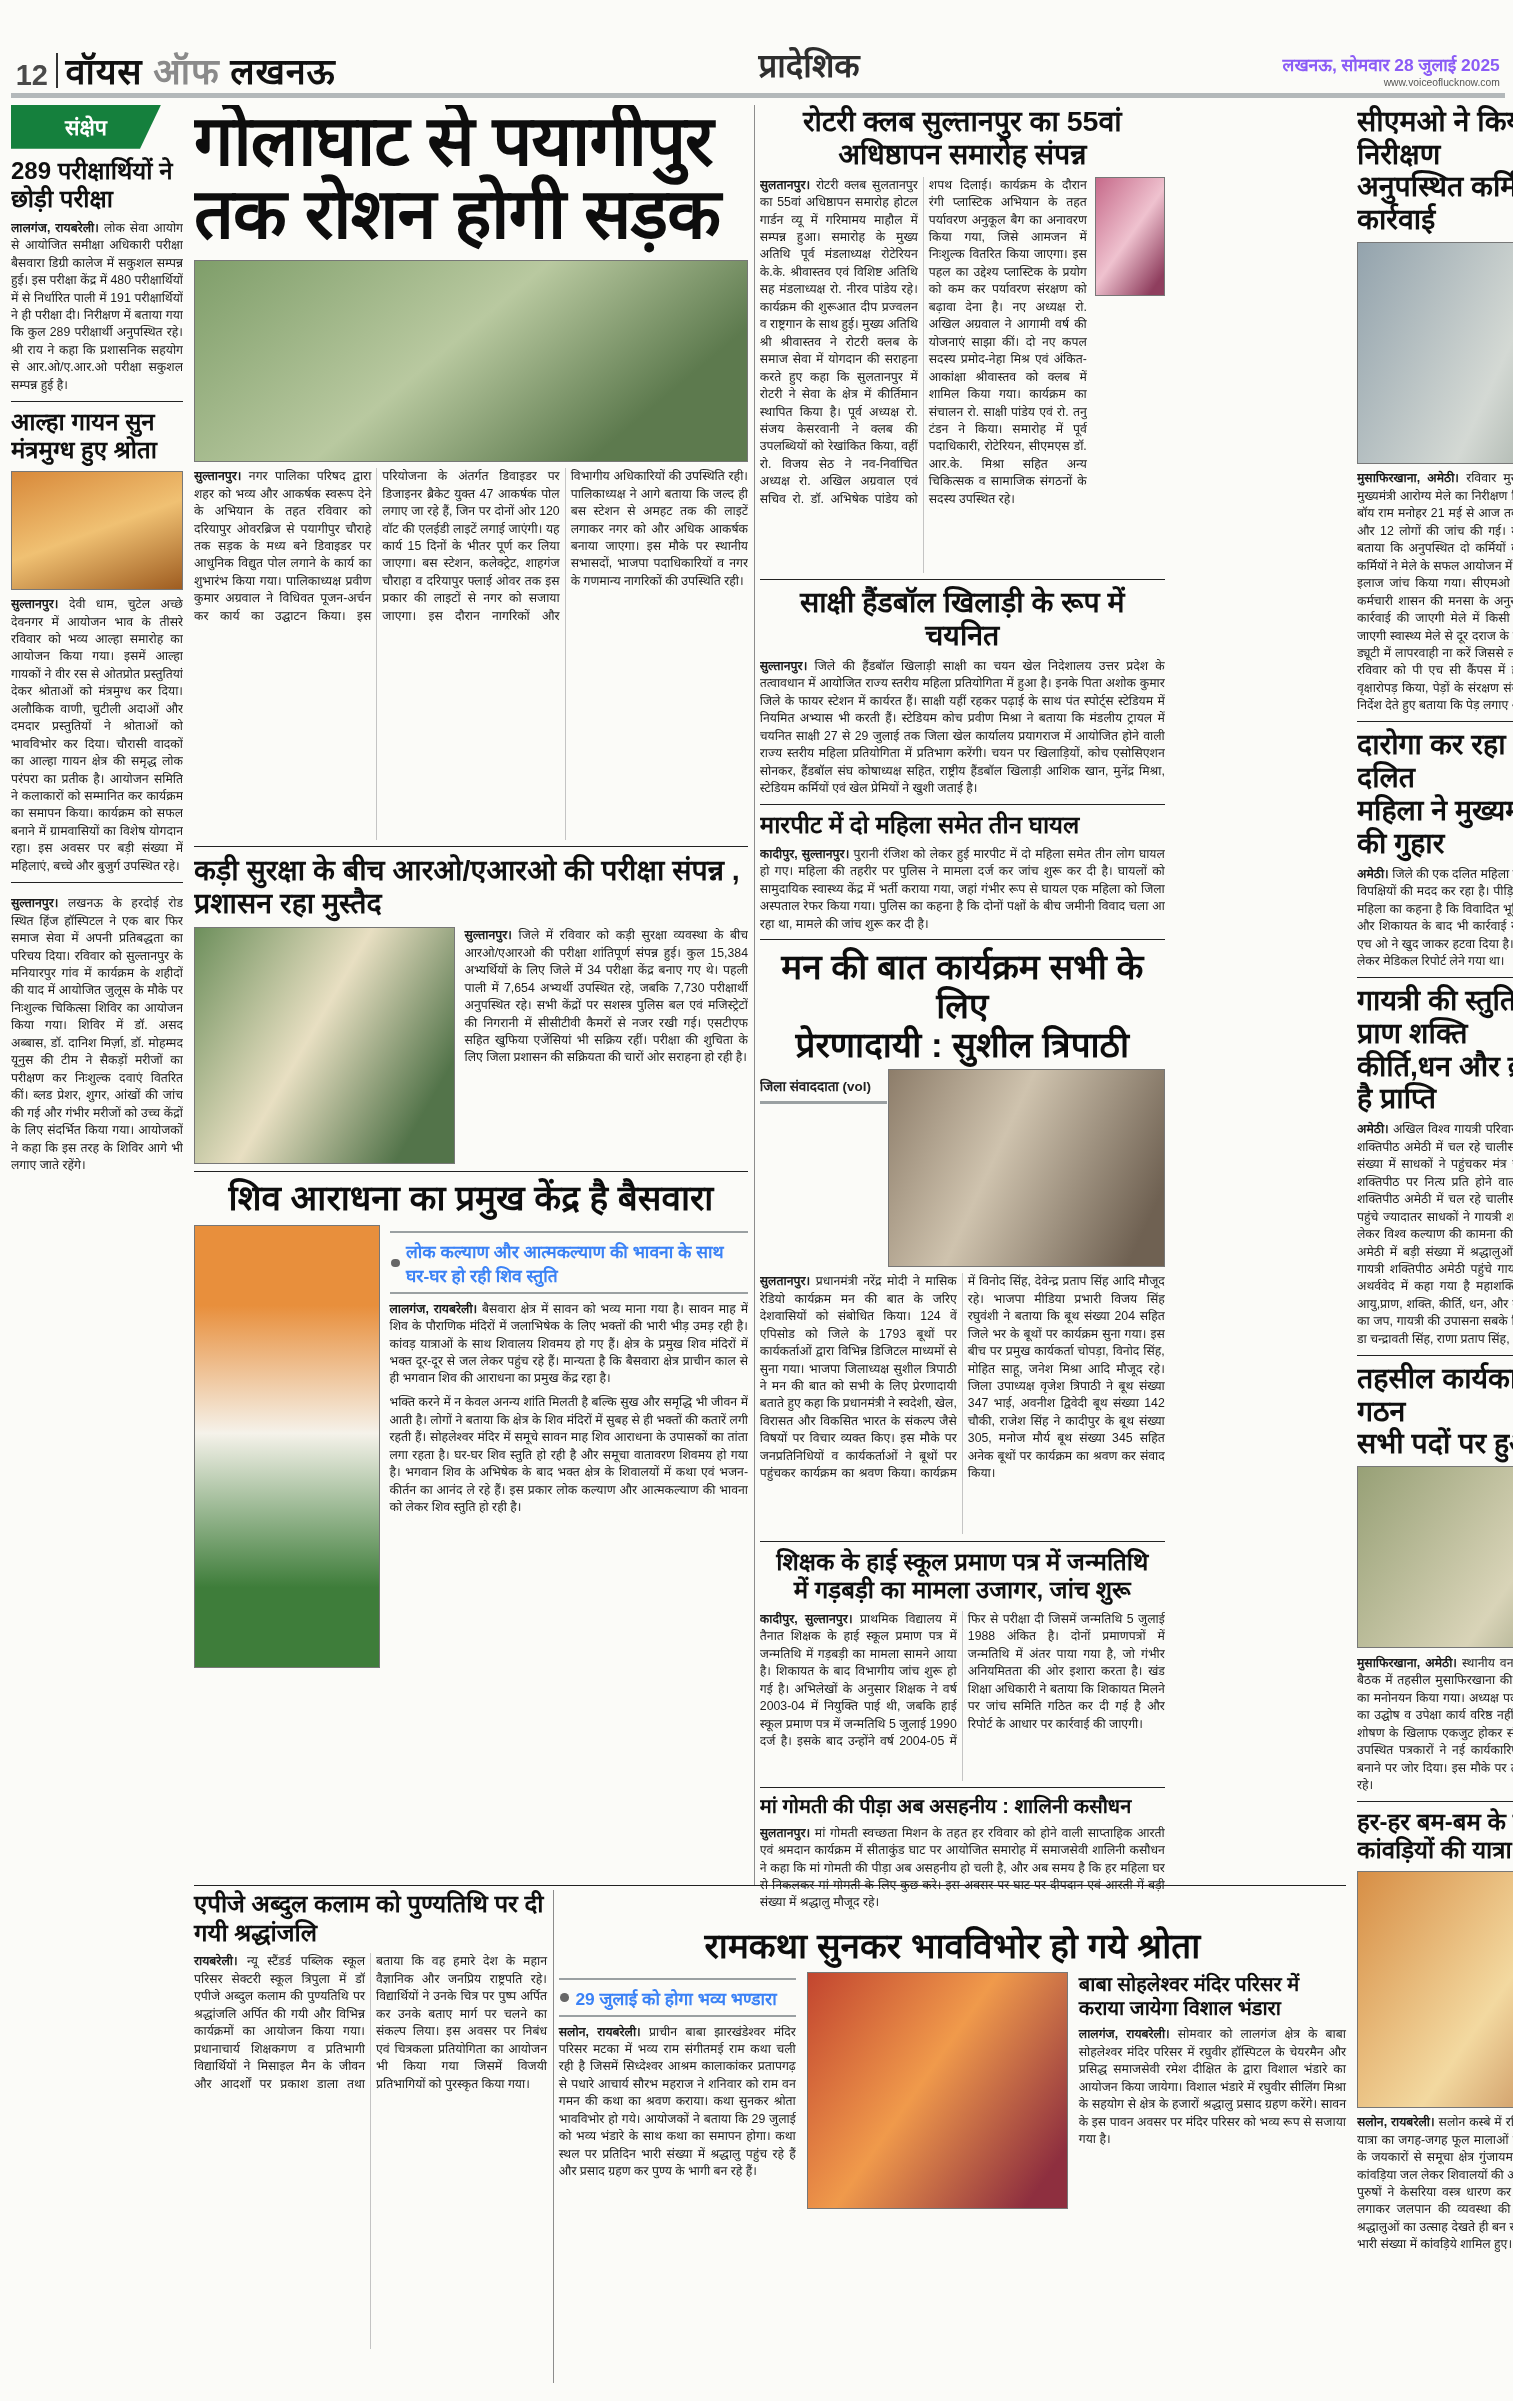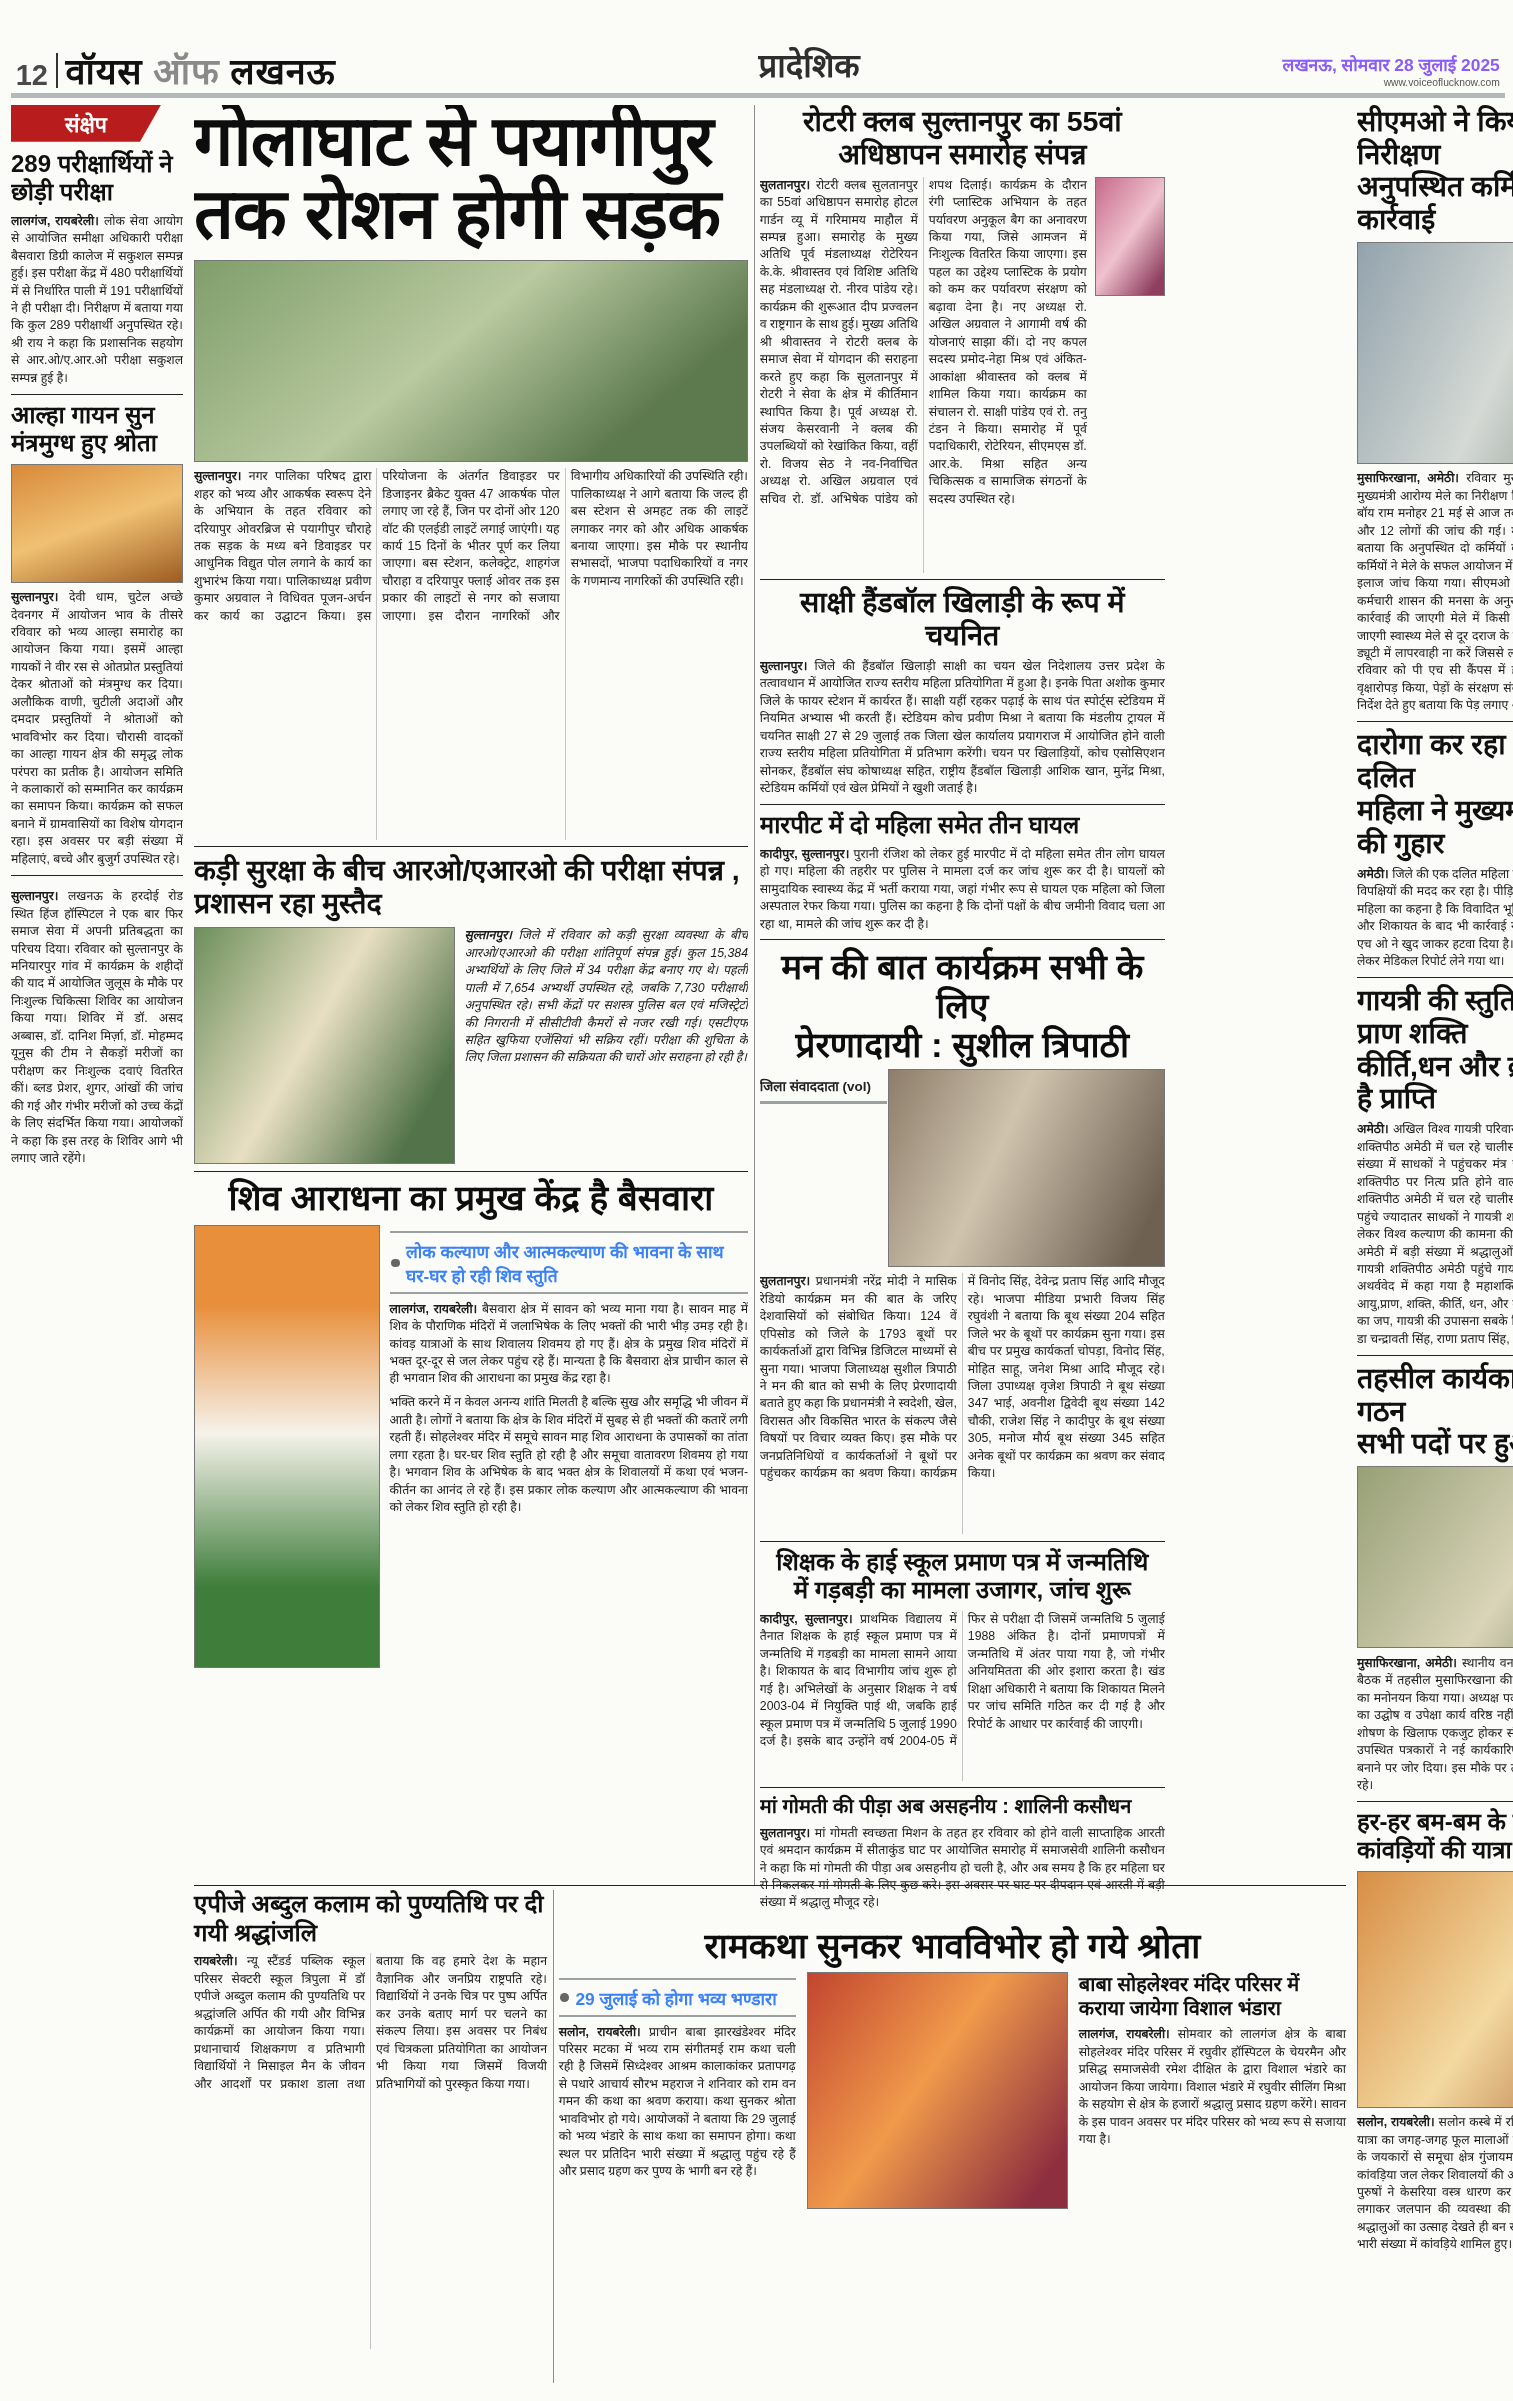--- a/index.html
+++ b/index.html
@@ -48,21 +48,21 @@
   .cols-3 { column-count:3; column-gap:11px; column-rule:0.8px solid #c4c4c4; }
   .dateline { font-weight:bold; }
   .byline { font-size:13.5px; font-weight:bold; color:#222; margin-top:8px; }
   .byline-rule { width:127px; height:3.2px; background:#9aa0a2; margin:6.3px 0; }
   .photo { width:100%; border:0.8px solid #777; position:relative; }
   .subhead-bullet { display:flex; align-items:center; gap:6.3px; font-size:17.4px; font-weight:bold; color:#3b82f6;
                     border-top:2.4px solid #9aa0a2; border-bottom:2.4px solid #9aa0a2; padding:5.5px 1.6px; margin:6.3px 0; }
   .dot { width:8.7px; height:8.7px; background:#666; border-radius:50%; flex:none; }
 
   
-  .brief-badge { width:150px; height:37px; background:#b91c1c; color:#fff; font-size:21.4px; font-weight:bold;
+  .brief-badge { width:150px; height:44px; background:#15803d; color:#fff; font-size:21.4px; font-weight:bold;
                  display:flex; align-items:center; justify-content:center;
                  clip-path:polygon(0 0,100% 0,86% 100%,0 100%); margin-bottom:8px; }
 
   
   .g-green  { height:202px; background:linear-gradient(140deg,#7f9e6a,#b9c9a0 45%,#5d7a4e 80%); }
   .g-temple { height:119px; background:linear-gradient(160deg,#d8893a,#f0c173 50%,#9e5c20); }
   .g-gate   { height:237px; background:linear-gradient(120deg,#6d8f5c,#e8dfc2 45%,#53744a 85%); }
   .g-meet   { height:198px; background:linear-gradient(115deg,#8d7d6a,#cfc3ae 40%,#6f6152 90%); }
   .g-cmo    { height:222px; background:linear-gradient(115deg,#93a3ad,#d4d9d4 45%,#717f74 90%); }
   .g-flag   { height:443px; background:linear-gradient(180deg,#e88f3c 18%,#f5f2ea 47%,#3e7d3a 82%); }
@@ -155,21 +155,21 @@
           </div>
 
           <div class="hr-art"></div>
 
           <div class="art">
             <div class="hl-lg">कड़ी सुरक्षा के बीच आरओ/एआरओ की परीक्षा संपन्न , प्रशासन रहा मुस्तैद</div>
             <div style="display:flex; gap:9.5px; margin-top:8px;">
               <div style="width:261px; flex:none;">
                 <div class="photo g-gate"></div>
               </div>
-              <div class="body-txt" style="flex:1; margin-top:0;font-style:italic;">
+              <div class="body-txt" style="flex:1; margin-top:0;">
                 <span class="dateline">सुल्तानपुर।</span>
                 <span>जिले में रविवार को कड़ी सुरक्षा व्यवस्था के बीच आरओ/एआरओ की परीक्षा शांतिपूर्ण संपन्न हुई। कुल 15,384 अभ्यर्थियों के लिए जिले में 34 परीक्षा केंद्र बनाए गए थे। पहली पाली में 7,654 अभ्यर्थी उपस्थित रहे, जबकि 7,730 परीक्षार्थी अनुपस्थित रहे। सभी केंद्रों पर सशस्त्र पुलिस बल एवं मजिस्ट्रेटों की निगरानी में सीसीटीवी कैमरों से नजर रखी गई। एसटीएफ सहित खुफिया एजेंसियां भी सक्रिय रहीं। परीक्षा की शुचिता के लिए जिला प्रशासन की सक्रियता की चारों ओर सराहना हो रही है।</span>
               </div>
             </div>
           </div>
 
           <div class="hr-art"></div>
 
           <div class="art">
             <div class="hl-xl center">शिव आराधना का प्रमुख केंद्र है बैसवारा</div>

